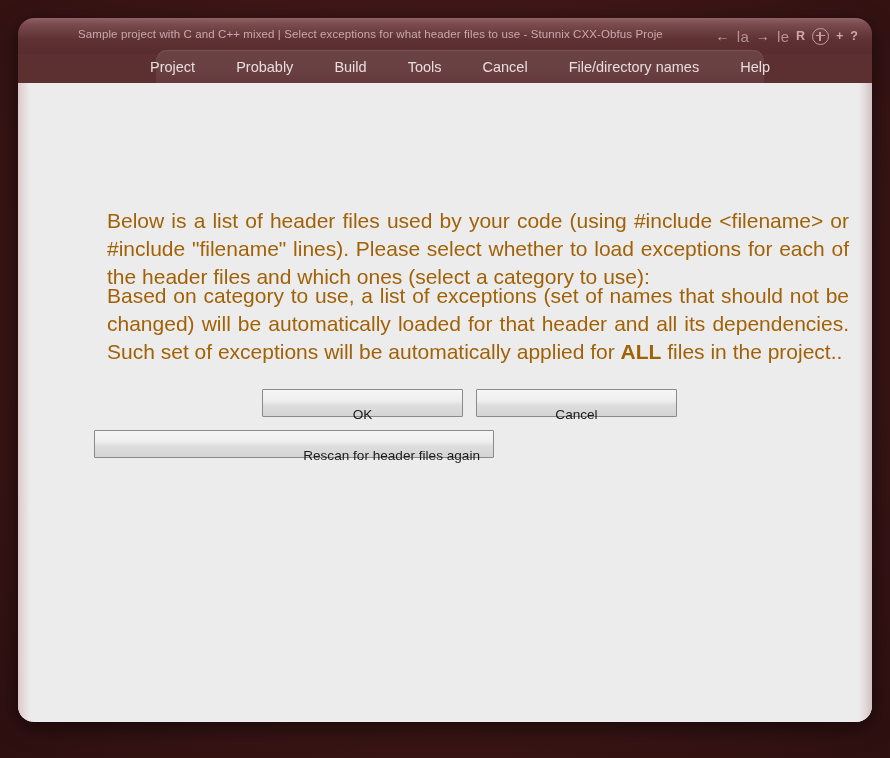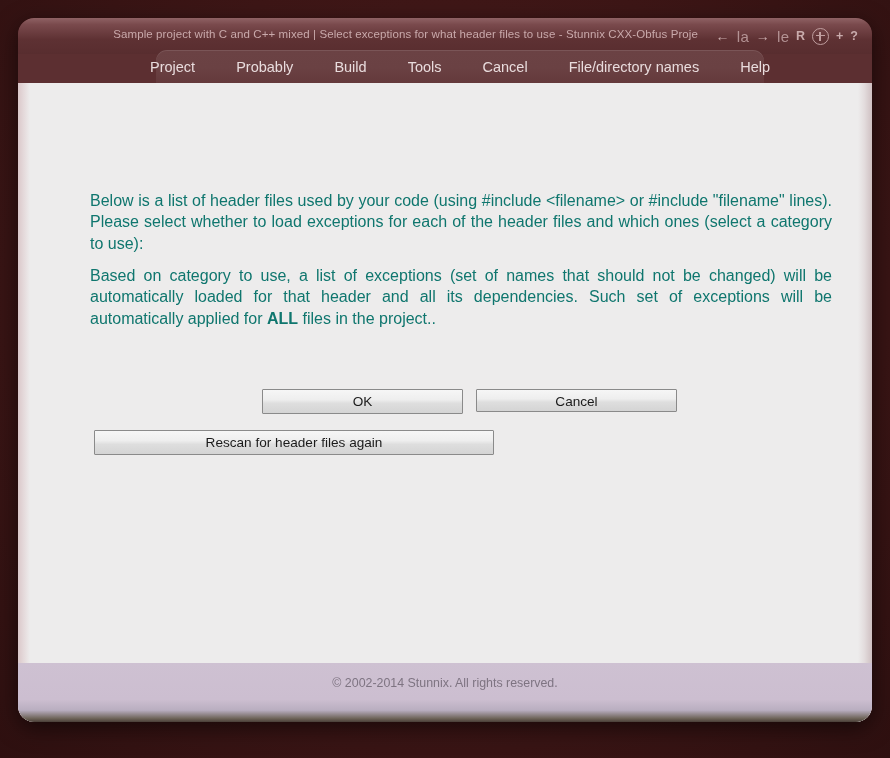--- a/index.html
+++ b/index.html
@@ -44,21 +44,21 @@
     width: 854px;
     height: 36px;
     border-radius: 16px 16px 0 0;
     background: linear-gradient(to bottom, #8f6264 0%, #7a4a4d 18%, #5e3133 60%, #582d2f 100%);
   }
   #title-text {
     position: absolute;
     left: 60px;
     top: 10px;
     width: 620px;
-    text-align: right;
+    text-align: left;
     font-size: 11.5px;
     color: #c9a9ab;
     white-space: nowrap;
     overflow: hidden;
     text-overflow: clip;
     letter-spacing: 0.1px;
   }
   #title-tools {
     position: absolute;
     right: 14px;
@@ -145,24 +145,24 @@
   #content-body {
     position: absolute;
     left: 12px;
     top: 0;
     width: 828px;
     height: 580px;
     padding: 0;
   }
 
   .para {
-    font-size: 16px;
-    color: #0f766e;
+    font-size: 21px;
+    color: #a16207;
     line-height: 1.34;
-    margin: 0;
+    margin: 17px;
   }
   #para-1 {
     position: absolute;
     left: 60px;
     top: 107px;
     width: 742px;
     text-align: justify;
   }
   #para-2 {
     position: absolute;
@@ -184,21 +184,21 @@
   
   .btn {
     display: block;
     font-family: "Liberation Sans", sans-serif;
     font-size: 13.6px;
     color: #1b1b1b;
     text-align: center;
     background: linear-gradient(to bottom, #f6f6f6 0%, #eeeeee 42%, #dedede 58%, #d4d4d4 100%);
     border: 1px solid #8a8a8a;
     border-radius: 1px;
-    padding: 0;
+    padding: 13px;
     cursor: default;
     box-sizing: border-box;
   }
   #btn-ok {
     position: absolute;
     left: 232px;
     top: 306px;
     width: 201px;
     height: 25px;
     line-height: 23px;
@@ -211,20 +211,21 @@
     height: 23px;
     line-height: 23px;
   }
   #btn-rescan {
     position: absolute;
     left: 64px;
     top: 347px;
     width: 400px;
     height: 25px;
     line-height: 23px;
+    text-align: right;
   }
 
   
   #footer {
     position: absolute;
     left: 0;
     bottom: 0;
     width: 854px;
     height: 59px;
     background: linear-gradient(to bottom, #cec1d2 0%, #ccbed0 62%, #b9aec0 80%, #6e6459 94%, #4a3f38 100%);
@@ -281,19 +282,16 @@
 
         <p id="para-2" class="para"><span>Based on category to use, a list of exceptions (set of names that should not be changed) will be automatically loaded for that header and all its dependencies. Such set of exceptions will be automatically applied for </span><span class="b">ALL</span><span> files in the project..</span></p>
 
 
         <button id="btn-ok" class="btn">OK</button>
         <button id="btn-cancel" class="btn">Cancel</button>
         <button id="btn-rescan" class="btn">Rescan for header files again</button>
 
       </div>
 
-      <div id="footer">
-        <div id="footer-text">© 2002-2014 Stunnix. All rights reserved.</div>
-      </div>
     </div>
 
   </div>
 </div>
 
 </body></html>

